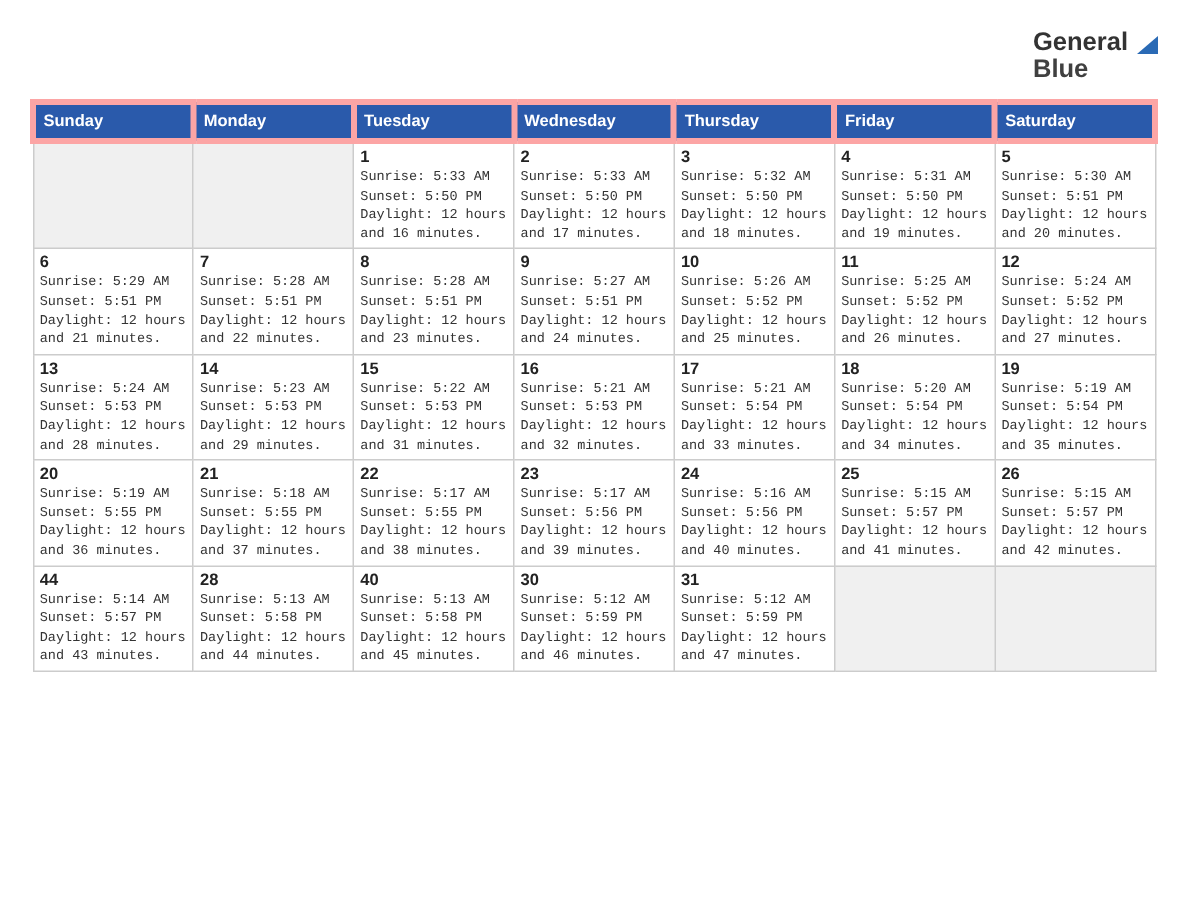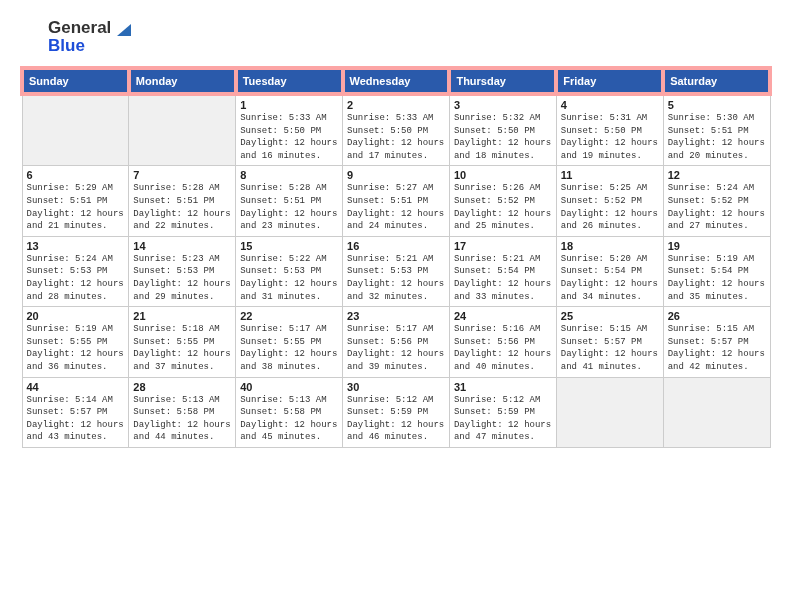--- a/index.html
+++ b/index.html
@@ -11,21 +11,21 @@
       overflow: hidden;
     }
     .page {
       width: 792px;
       height: 612px;
       padding: 18px 20px 12px 20px;
       background: #fff;
     }
     .header {
       display: flex;
-      justify-content: flex-start;
+      justify-content: flex-end;
       align-items: flex-start;
       margin-bottom: 10px;
       margin-left: 28px;
     }
     .logo {
       display: flex;
       flex-direction: column;
       align-items: flex-start;
     }
     .logo-top-row {
@@ -100,21 +100,21 @@
 
 <div class="page">
   <div class="header">
     <div class="logo">
       <div class="logo-top-row">
         <span style="font-size:17px;font-weight:bold;color:#333;">General</span>
         <svg width="18" height="18" viewBox="0 0 18 18" style="margin-left:2px;margin-top:-2px;">
           <polygon points="4,18 18,6 18,18" fill="#2a6ab5"></polygon>
         </svg>
       </div>
-      <span style="font-size:17px;font-weight:bold;color:#1d4ed8;margin-top:-2px;">Blue</span>
+      <span style="font-size:17px;font-weight:bold;color:#404040;margin-top:-2px;">Blue</span>
     </div>
     <div class="title-section">
       <div class="month-title"></div>
       <div class="location"></div>
     </div>
   </div>
 
   <table class="calendar">
     <thead>
       <tr>

